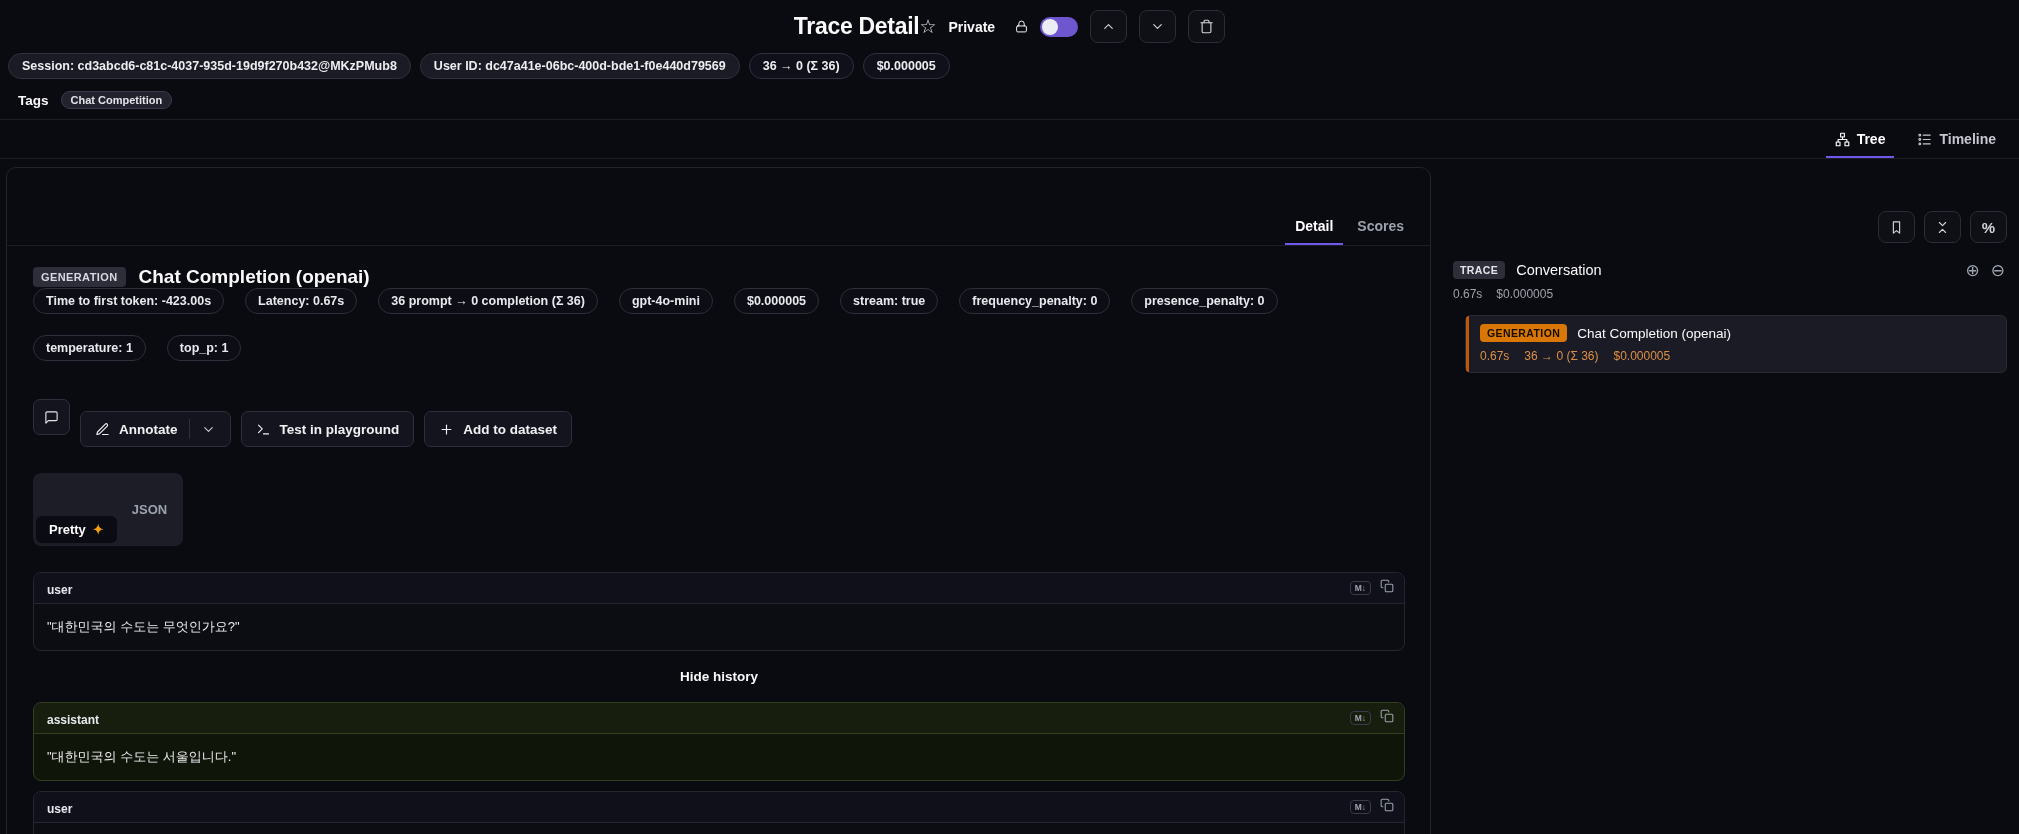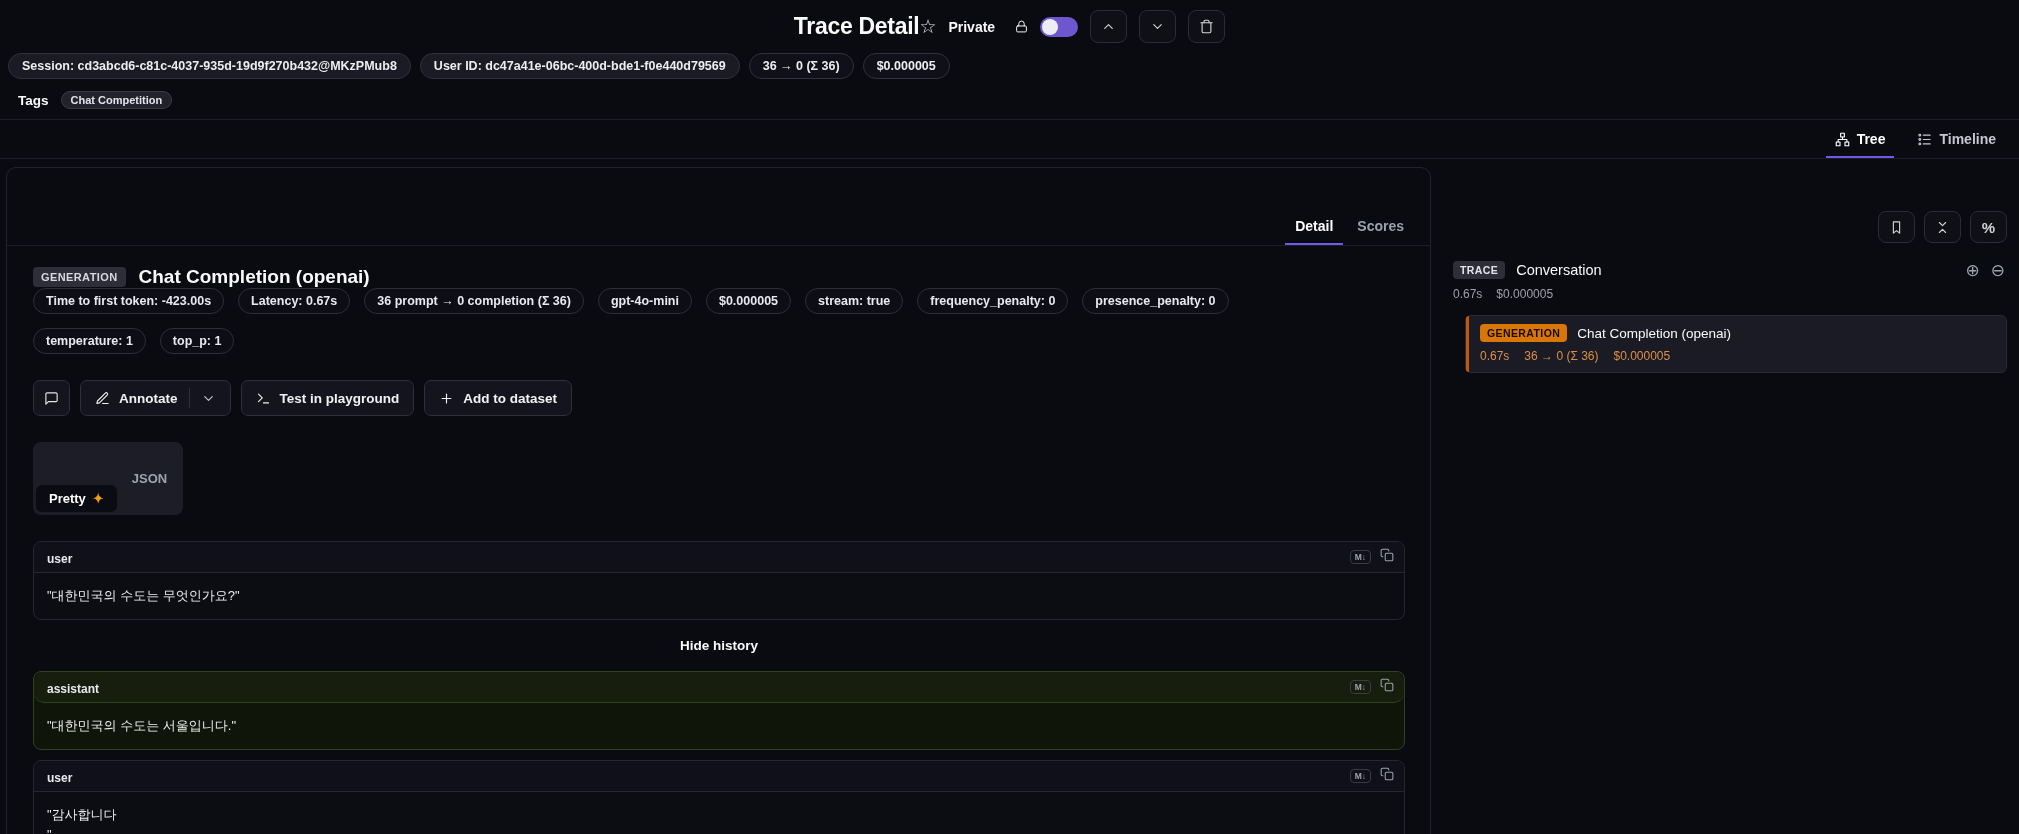--- a/index.html
+++ b/index.html
@@ -44,46 +44,46 @@
   .card-tabbar { display:flex; justify-content:flex-end; gap:4px; padding:46px 16px 0 16px; border-bottom:1px solid #1c1c28; }
   .card-tab { font-size:14px; font-weight:600; padding:4px 10px 9px 10px; color:#9ca3af; cursor:pointer; border-bottom:2px solid transparent; }
   .card-tab.active { color:#ffffff; border-bottom-color:#6d5ae8; }
 
   .card-content { padding:20px 26px 24px 26px; }
   .gen-header { display:flex; align-items:center; gap:13px; }
   .type-badge { background:#2e2e3a; color:#d8d8e2; font-size:11px; font-weight:700; letter-spacing:0.4px; padding:4px 8px; border-radius:4px; }
   .gen-title { font-size:19px; font-weight:700; }
   .timestamp { color:#9a9aa5; font-size:13.5px; margin:9px 0 15px 0; }
 
-  .stat-badges { display:flex; flex-wrap:wrap; gap:14px; max-width:1320px; }
+  .stat-badges { display:flex; flex-wrap:wrap; gap:21px; max-width:1320px; }
   .stat-badge { border:1px solid #2e2e3c; border-radius:14px; padding:5px 12px; font-size:12.5px; font-weight:600; color:#e8e8ee; background:#0d0d15; white-space:nowrap; }
 
   .actions { margin-top:26px; display:flex; align-items:center; gap:10px; }
   .icon-btn { width:37px; height:36px; border:1px solid #2e2e3c; border-radius:7px; background:#14141e; display:flex; align-items:center; justify-content:center; color:#e4e4e7; cursor:pointer; }
   .icon-btn svg { width:15px; height:15px; }
-  .btn { height:36px; display:flex; align-items:center; gap:9px; padding:0 14px; border:1px solid #2e2e3c; background:#14141e; border-radius:7px; font-size:13.5px; font-weight:600; color:#f1f1f4; cursor:pointer; }
+  .btn { height:36px; display:flex; align-items:center; gap:9px; padding:0 14px; border:1px solid #2e2e3c; background:#14141e; border-radius:7px; font-size:13.5px; font-weight:600; color:#f1f1f4; cursor:pointer;margin-top:24px; }
   .btn svg { width:15px; height:15px; }
   .btn .sep { width:1px; height:20px; background:#2e2e3c; margin:0 2px; }
   .btn .chev { display:flex; align-items:center; color:#c7c7d1; }
 
   .format-tabs { margin-top:26px; display:inline-flex; align-items:center; background:#1d1d27; border-radius:8px; padding:3px; gap:2px; }
   .format-tab { font-size:13px; font-weight:600; color:#9ca3af; padding:6px 13px; border-radius:6px; cursor:pointer; display:flex; align-items:center; gap:7px; }
   .format-tab.active { background:#0b0b13; color:#ffffff;margin-top:40px; }
   .sparkle { color:#f59e0b; font-size:13px; }
 
   .messages { margin-top:26px; width:1372px; display:flex; flex-direction:column; gap:10px; }
   .msg { border:1px solid #262633; border-radius:8px; background:#0c0c13; overflow:hidden; }
   .msg-header { display:flex; justify-content:space-between; align-items:flex-end; padding:6px 10px 6px 13px; border-bottom:1px solid #262633; background:#10101a; }
   .msg-role { font-size:12px; font-weight:600; color:#e8e8ee; }
   .msg-icons { display:flex; align-items:center; gap:9px; color:#9ca3af; }
   .md-chip { border:1px solid #3a3a4a; border-radius:4px; font-size:8.5px; font-weight:700; padding:1px 4px; cursor:pointer; }
   .copy { cursor:pointer; } .copy svg { width:14px; height:14px; }
   .msg-body { padding:13px; font-size:13px; line-height:1.55; color:#ededf0; white-space:pre-wrap; }
   .msg.assistant { border-color:#33401f; background:#10150a; }
-  .msg.assistant .msg-header { background:#171e0e; border-bottom-color:#33401f;border-radius:10px; }
+  .msg.assistant .msg-header { background:#171e0e; border-bottom-color:#33401f; }
   .hide-history { text-align:center; font-size:13.5px; font-weight:600; padding:8px 0; cursor:pointer; }
 
   
   .tree-panel { width:556px; flex:none; padding-top:44px; }
   .tree-toolbar { display:flex; justify-content:flex-end; gap:9px; margin-bottom:18px; }
   .tree-toolbar .sq-btn { width:37px; height:32px; }
   .pct { font-size:15px; font-weight:700; }
   .trace-row { display:flex; align-items:center; gap:11px; padding:0 2px; }
   .trace-badge { background:#2e2e3a; color:#e4e4ec; font-size:10.5px; font-weight:700; letter-spacing:0.4px; padding:3px 7px; border-radius:4px;text-align:center; }
   .trace-title { font-size:14.5px; color:#fafafa; }

